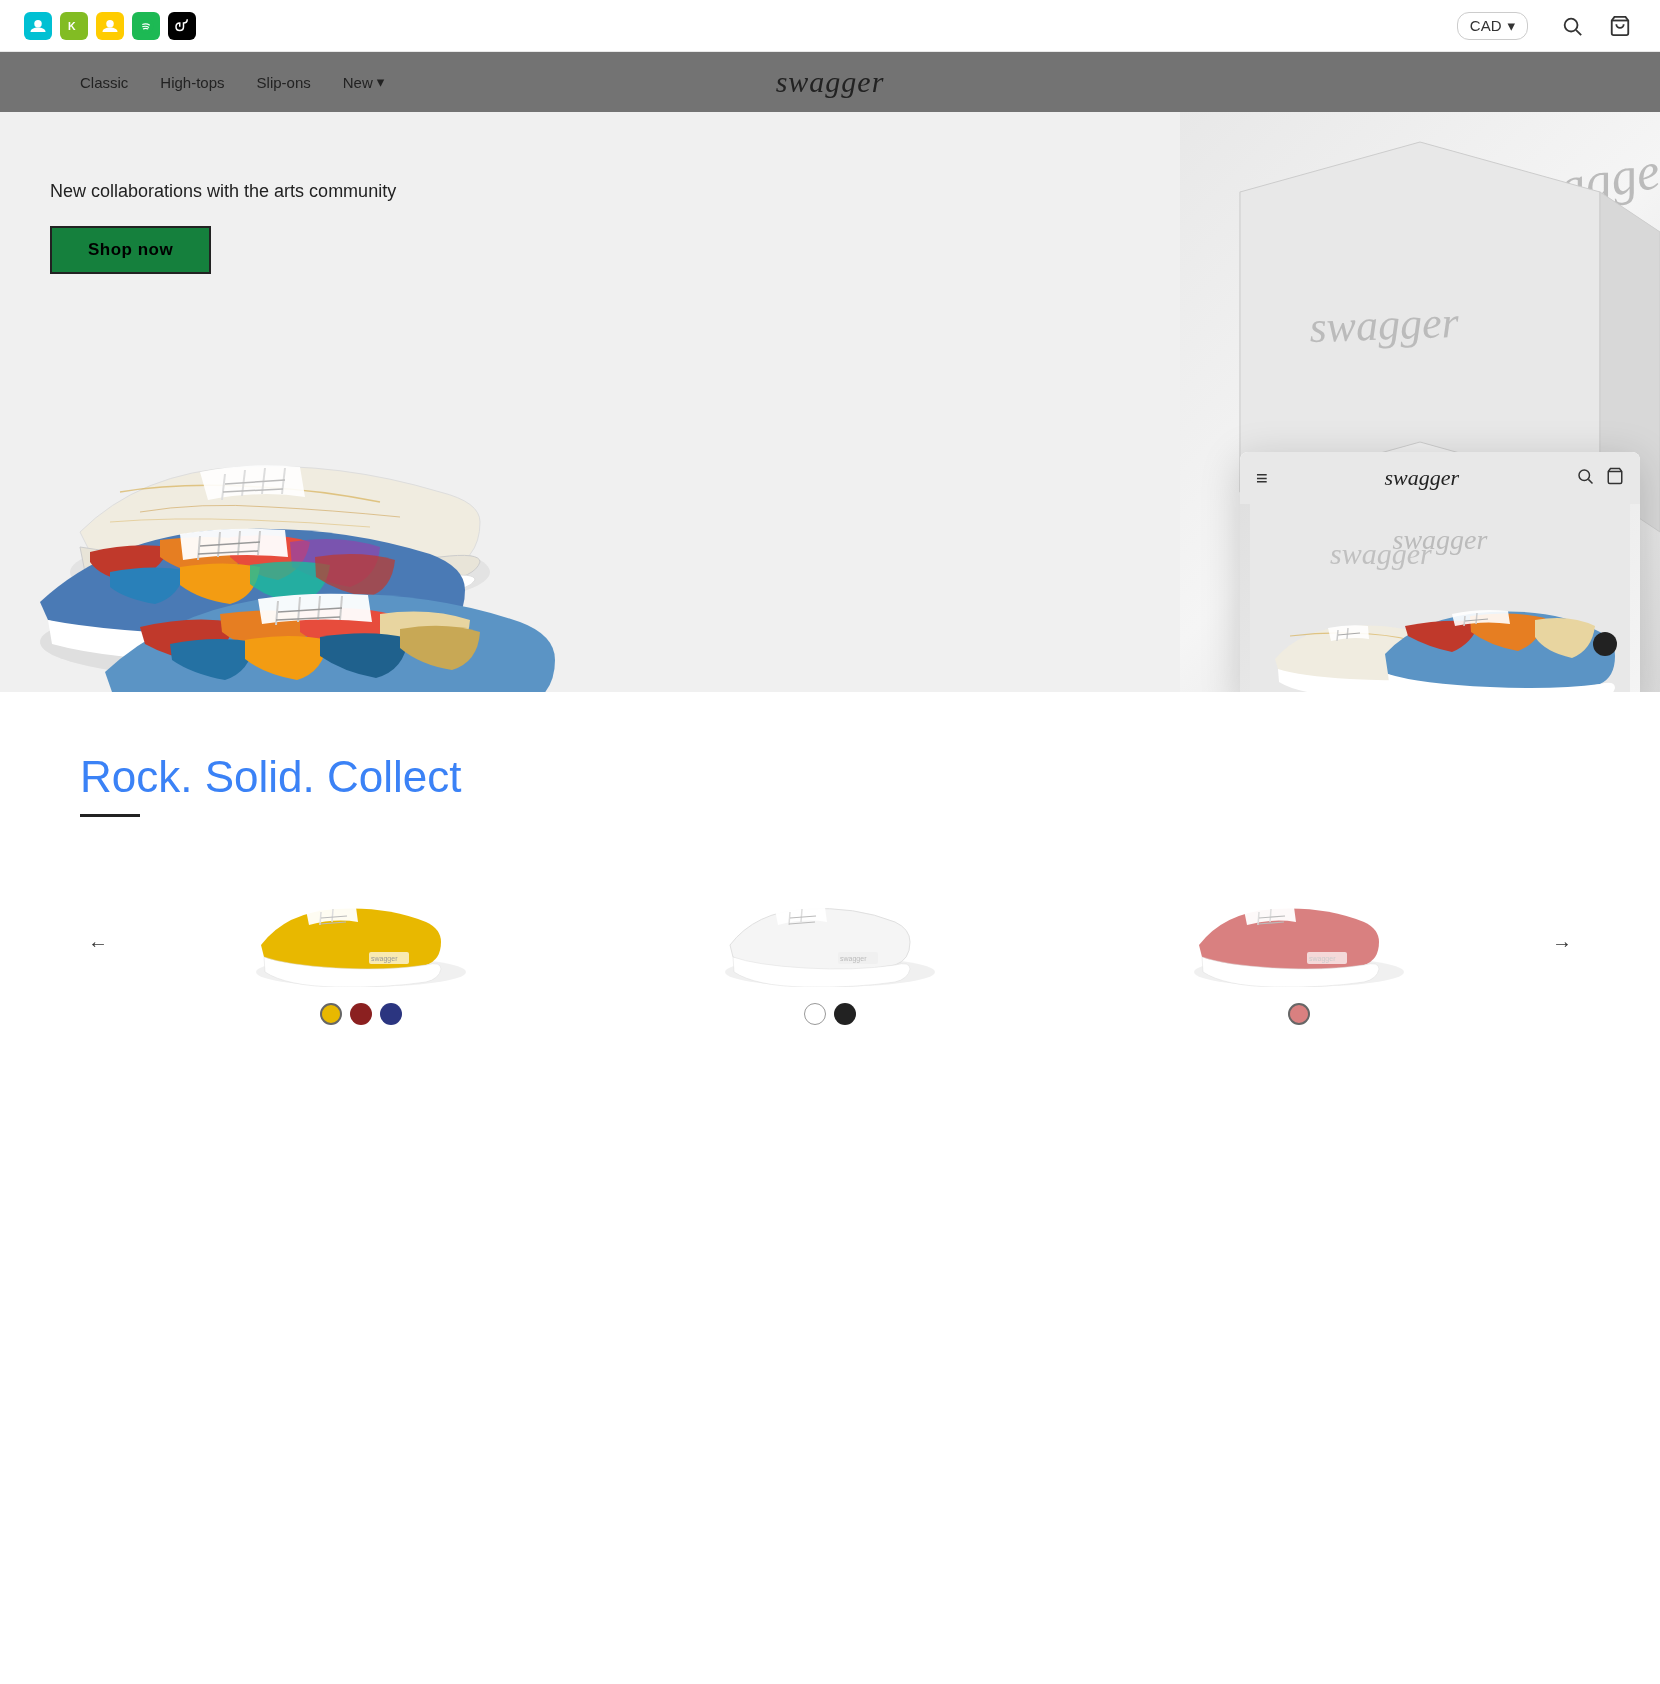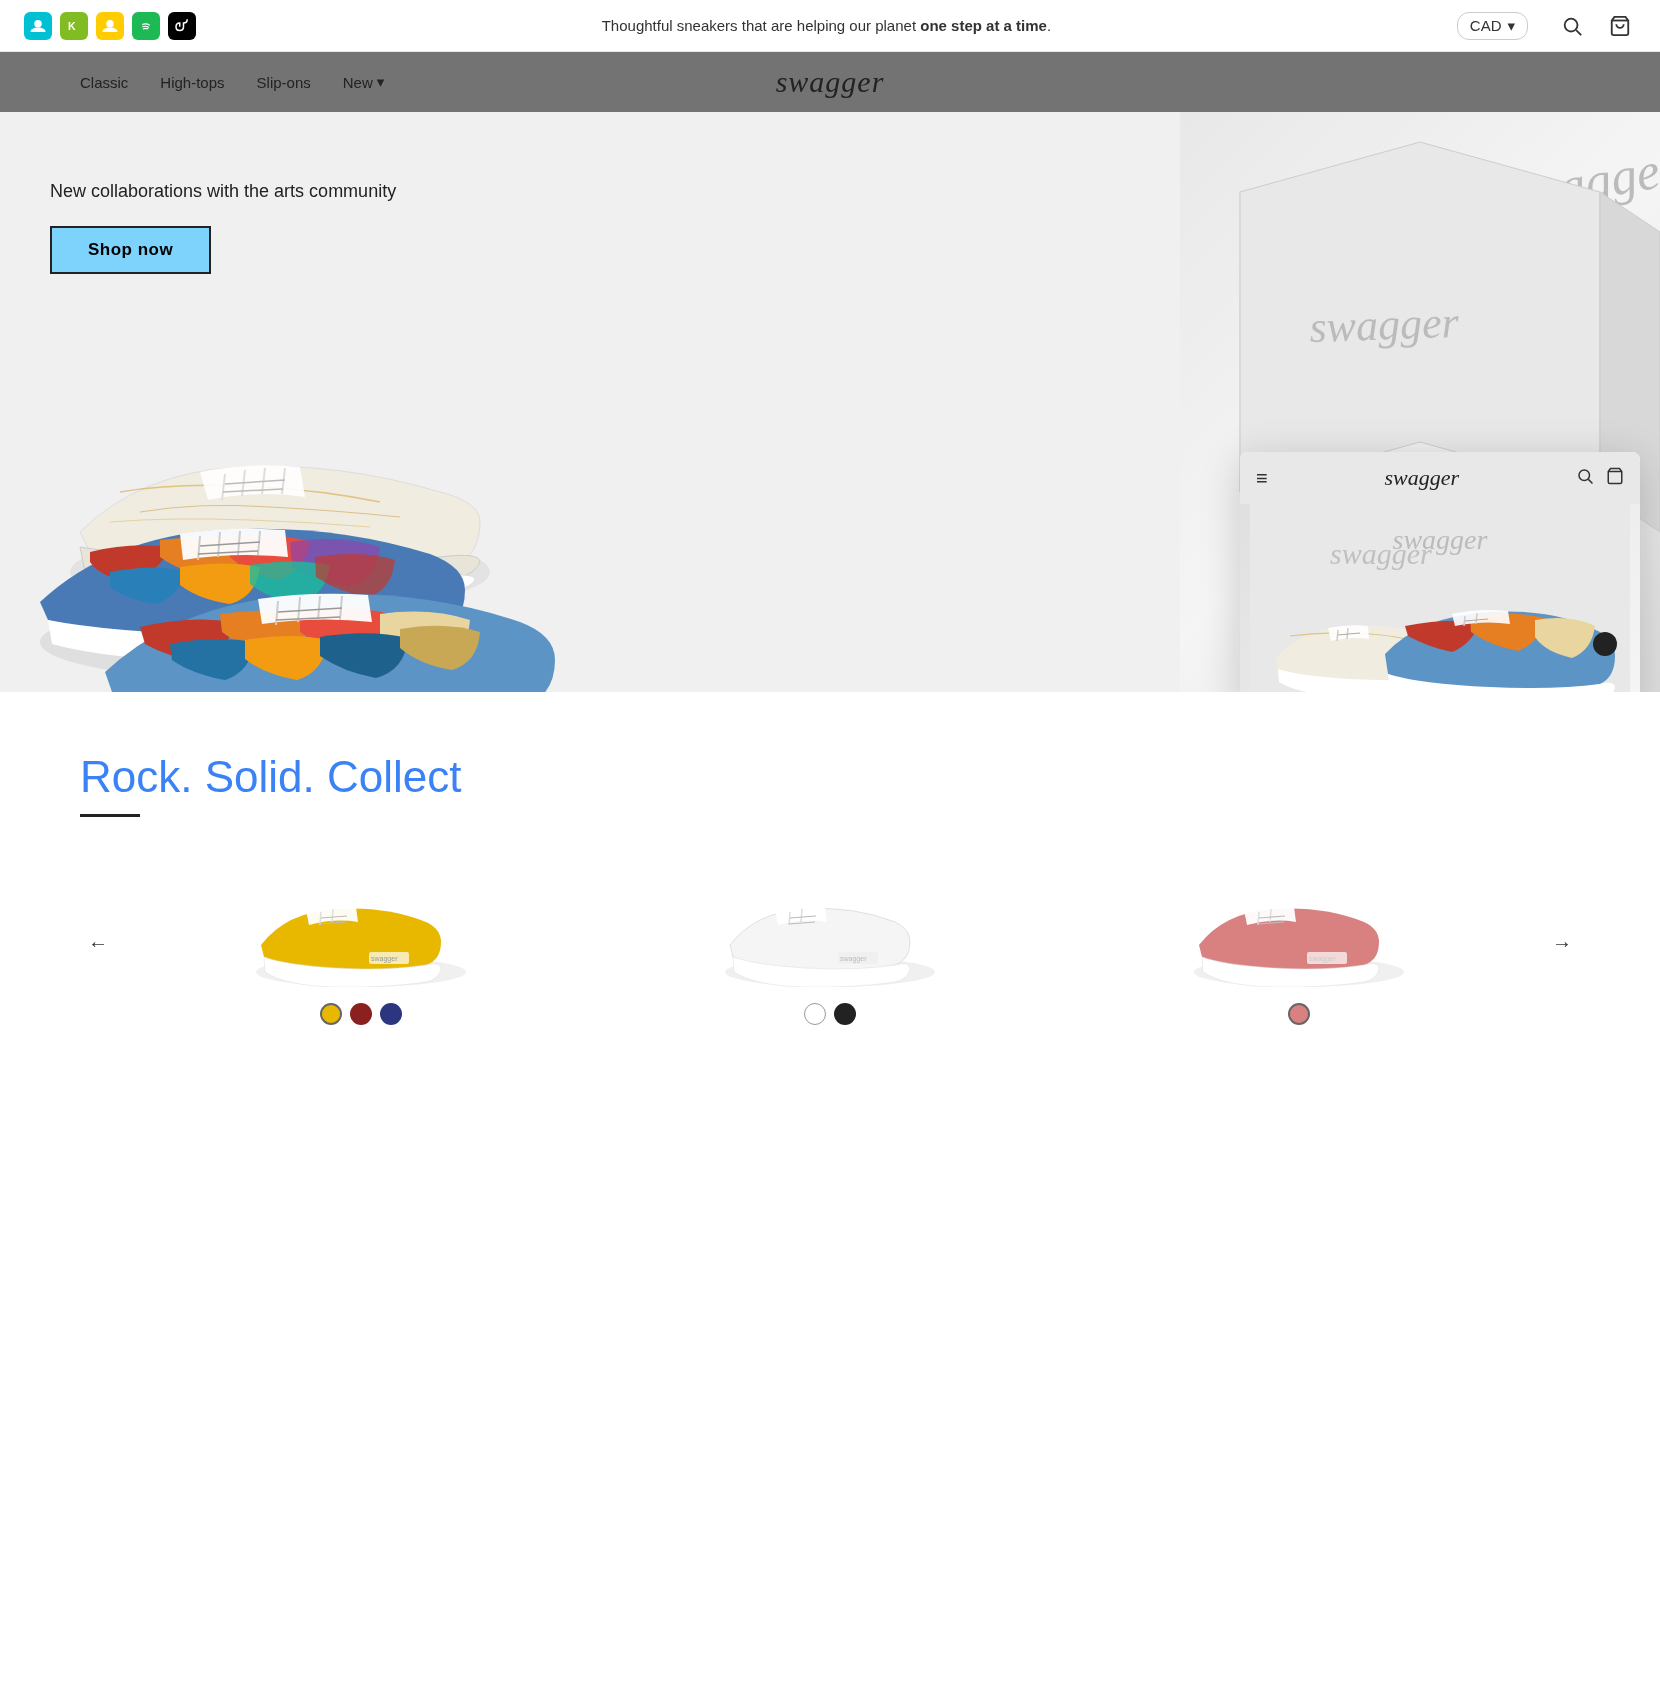--- a/index.html
+++ b/index.html
@@ -123,21 +123,21 @@
       z-index: 2;
     }
     .hero-subtitle {
       font-size: 18px;
       color: #222;
       margin-bottom: 24px;
       margin-top: 9px;
     }
     .hero-btn {
       border: 2px solid #222;
-      background: #7dd3fc;
+      background: #15803d;
       padding: 12px 36px;
       font-size: 17px;
       font-weight: 600;
       cursor: pointer;
       letter-spacing: 0.5px;
     }
 
     
     .hero-box-bg {
       position: absolute;
@@ -301,23 +301,20 @@
           <path d="M7 10c3-1 7-1 10 1M7 13c3-1 6-1 9 1M8 16c2-1 5-1 7 0" stroke="white" stroke-width="1.5" fill="none"></path>
         </svg>
     </div>
     <div class="social-icon" style="background:#000;">
       <svg width="18" height="18" viewBox="0 0 24 24" fill="white">
           <path d="M19 3c0 3-2 5-5 5v5c0 3-2 5-5 5s-5-2-5-5 2-5 5-5v5" stroke="white" stroke-width="2" fill="none"></path>
         </svg>
     </div>
   </div>
 
-  <div class="announcement-text">
-    <span>Thoughtful sneakers that are helping our planet </span><strong>one step at a time</strong><span>.</span>
-  </div>
 
   <div style="display:flex;align-items:center;gap:12px;">
     <div class="currency-selector">
       <span>CAD</span>
       <span>▾</span>
     </div>
     <div class="header-icons">
       <div class="header-icon-btn">
         <svg width="22" height="22" viewBox="0 0 24 24" fill="none" stroke="#333" stroke-width="2">
             <circle cx="11" cy="11" r="7"></circle>

